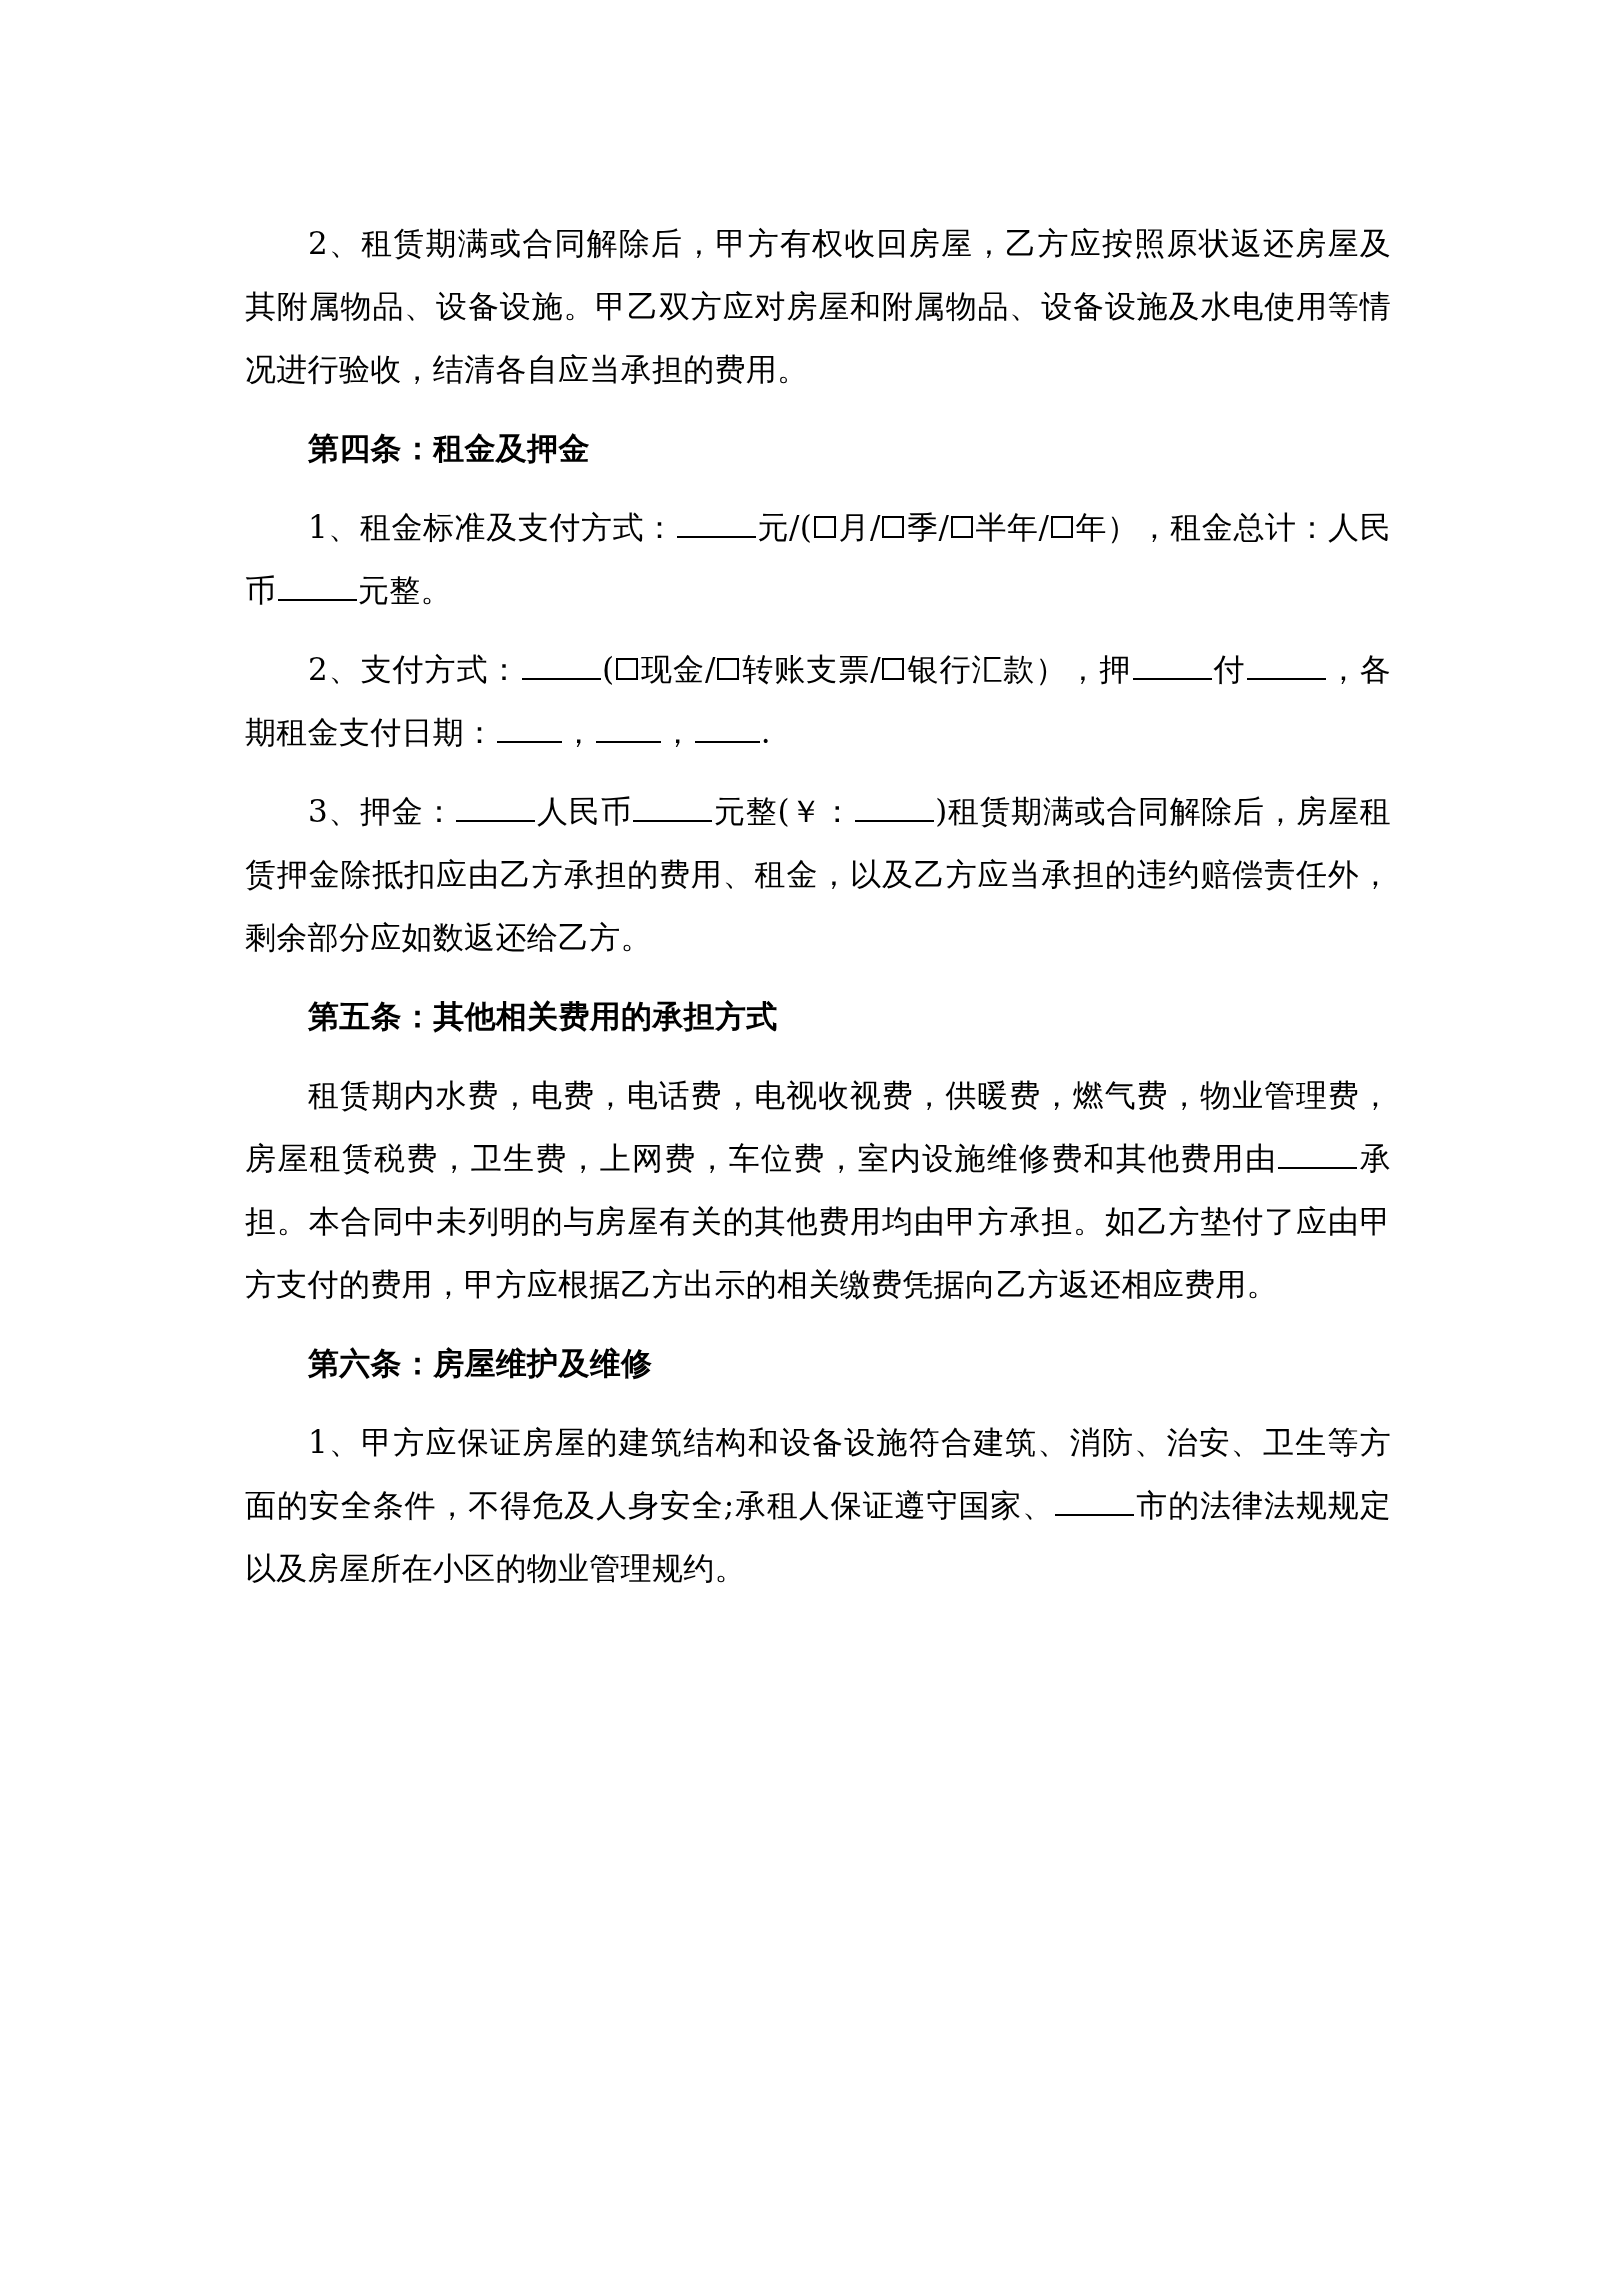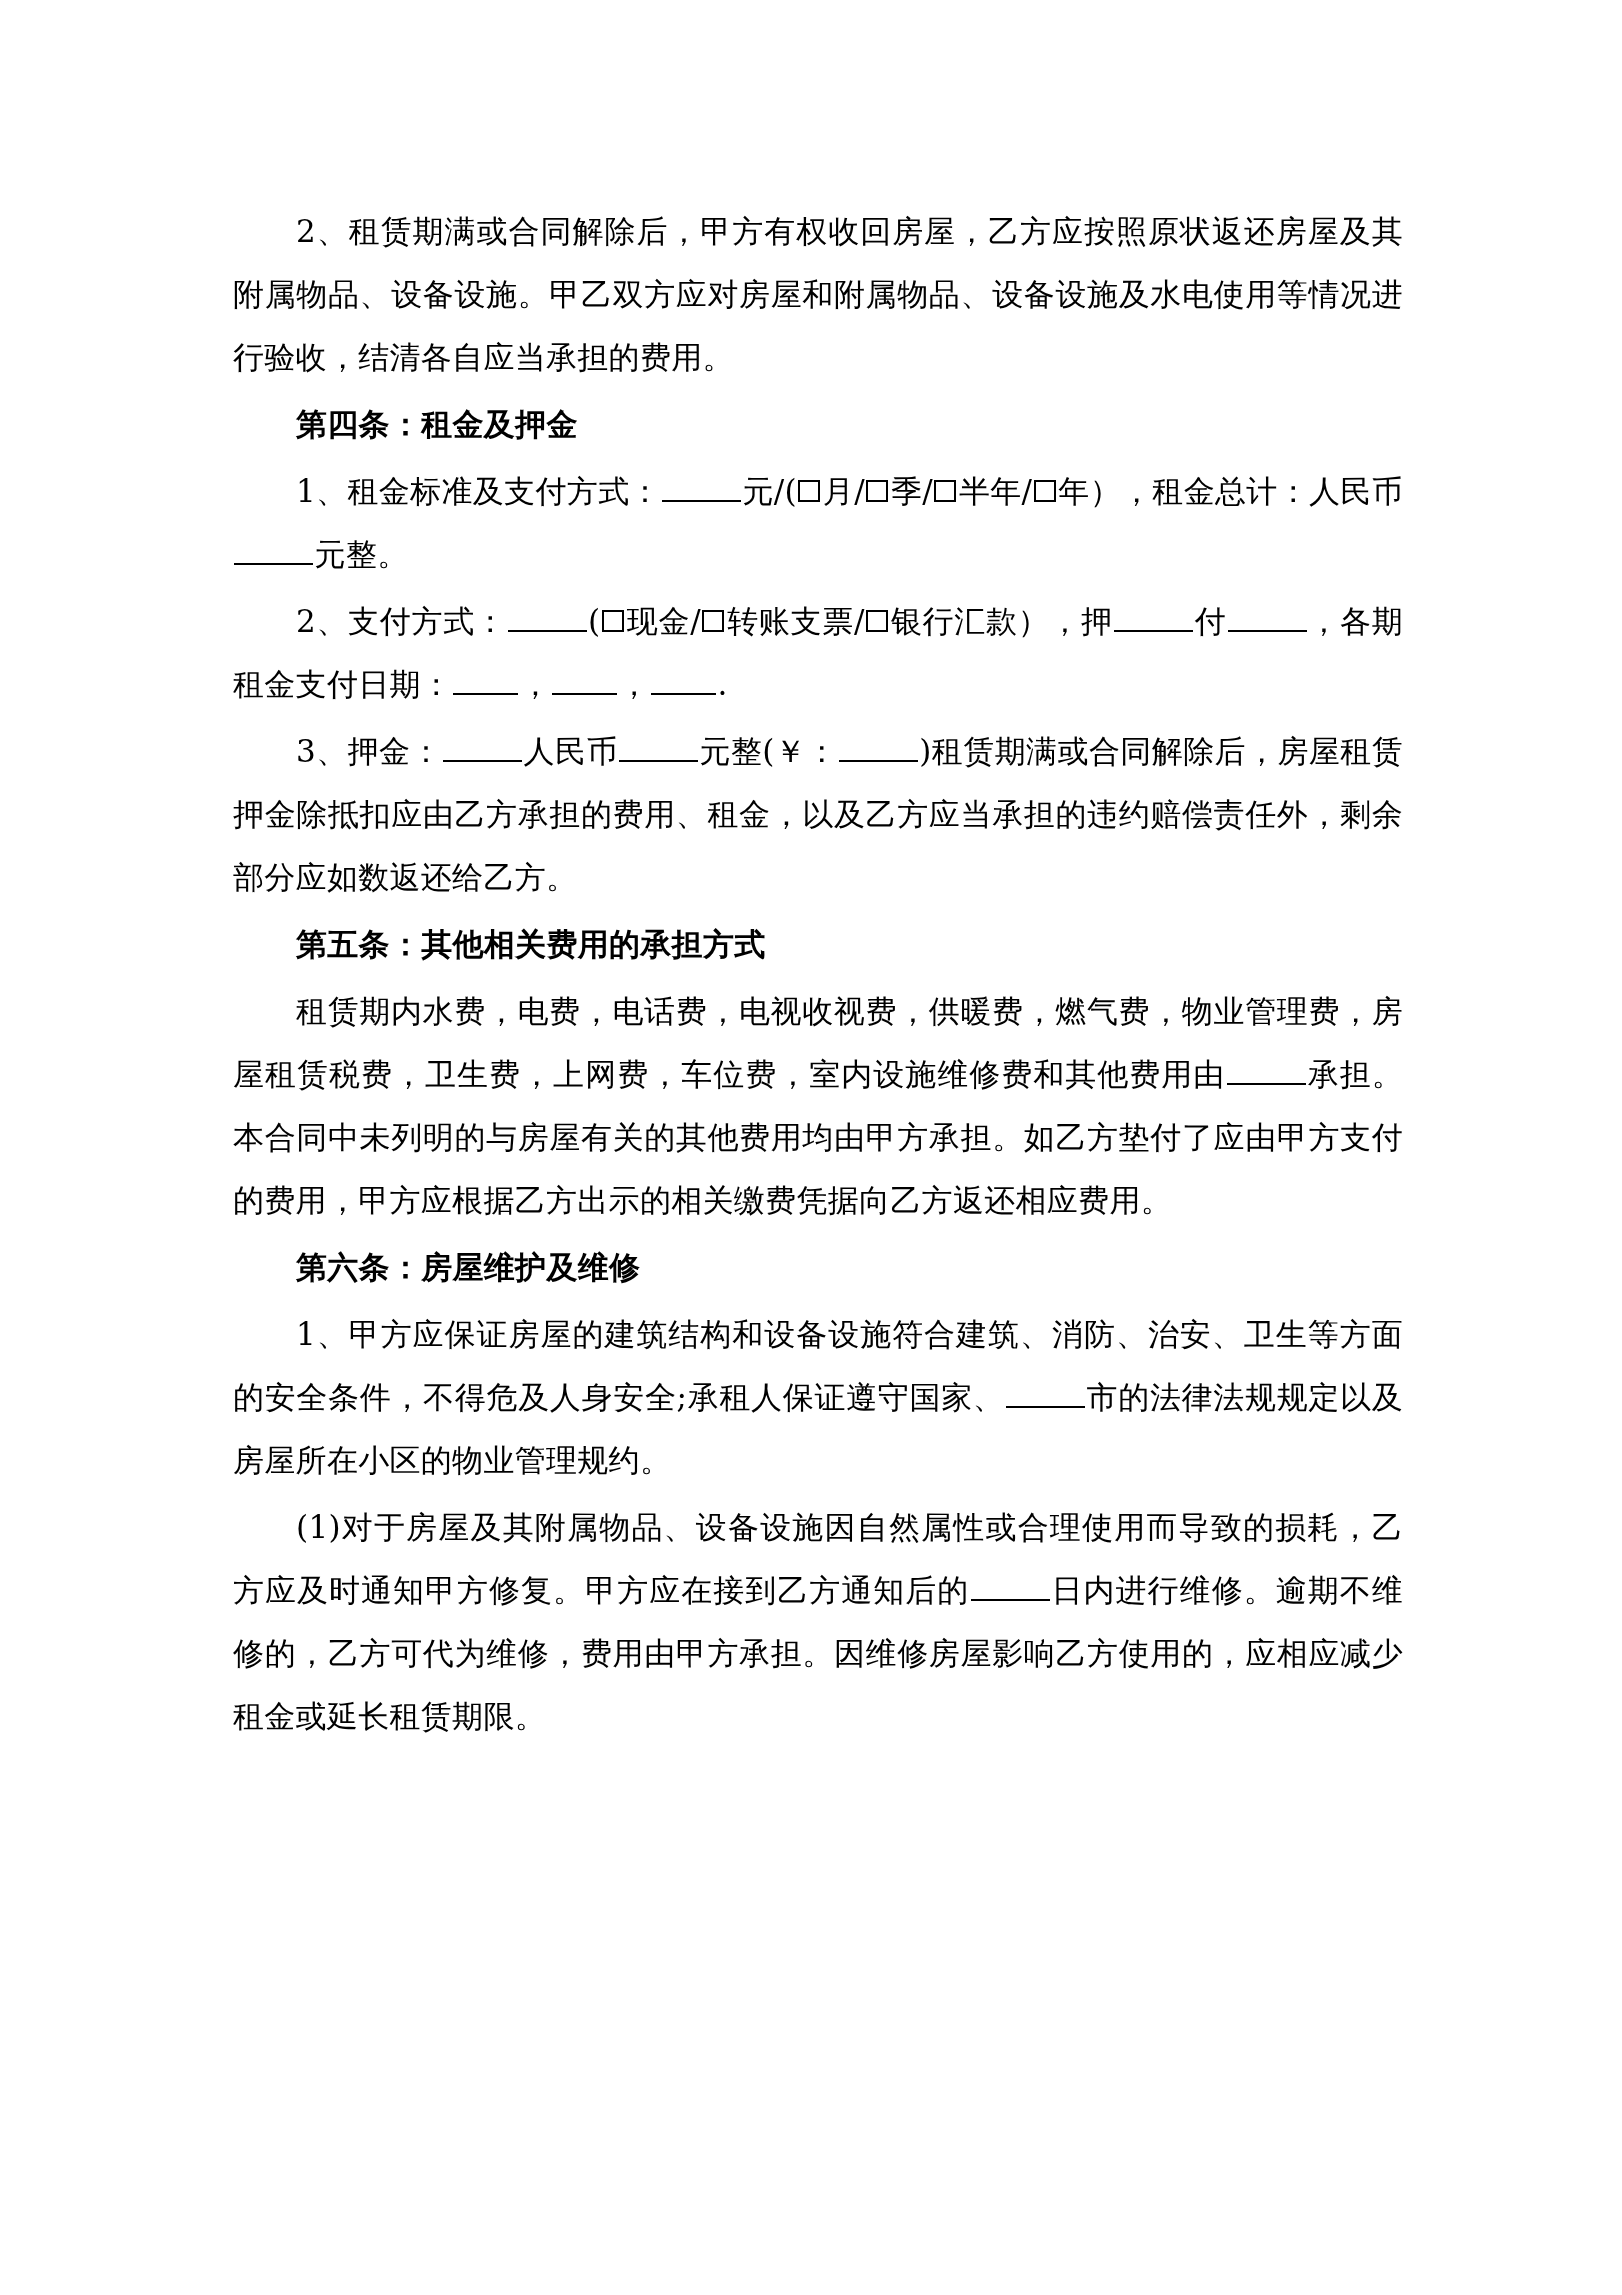--- a/index.html
+++ b/index.html
@@ -26,21 +26,21 @@
     padding: 196px 216px 144px 229px;
   }
   .doc-body {
     font-size: 31px;
     line-height: 63px;
     text-align: justify;
     text-justify: inter-ideograph;
     letter-spacing: 0.3px;
   }
   p {
-    margin: 4px;
+    margin: 16px;
     padding: 0;
   }
   .para {
     text-indent: 63px;
   }
   .heading {
     text-indent: 63px;
     font-weight: bold;
   }
   .blank {
@@ -97,20 +97,17 @@
       <span>租赁期内水费，电费，电话费，电视收视费，供暖费，燃气费，物业管理费，房屋租赁税费，卫生费，上网费，车位费，室内设施维修费和其他费用由</span><span class="blank"></span><span>承担。本合同中未列明的与房屋有关的其他费用均由甲方承担。如乙方垫付了应由甲方支付的费用，甲方应根据乙方出示的相关缴费凭据向乙方返还相应费用。</span>
     </p>
 
     <p class="heading">第六条：房屋维护及维修</p>
 
     <p class="para">
       <span>1、甲方应保证房屋的建筑结构和设备设施符合建筑、消防、治安、卫生等方面的安全条件，不得危及人身安全;承租人保证遵守国家、</span><span class="blank"></span><span>市的法律法规规定以及房屋所在小区的物业管理规约。</span>
     </p>
 
 
-    <p class="para">
-      <span>(1)对于房屋及其附属物品、设备设施因自然属性或合理使用而导致的损耗，乙方应及时通知甲方修复。甲方应在接到乙方通知后的</span><span class="blank"></span><span>日内进行维修。逾期不维修的，乙方可代为维修，费用由甲方承担。因维修房屋影响乙方使用的，应相应减少租金或延长租赁期限。</span>
-    </p>
 
 
   </div>
 </div>
 
 
 </body></html>

